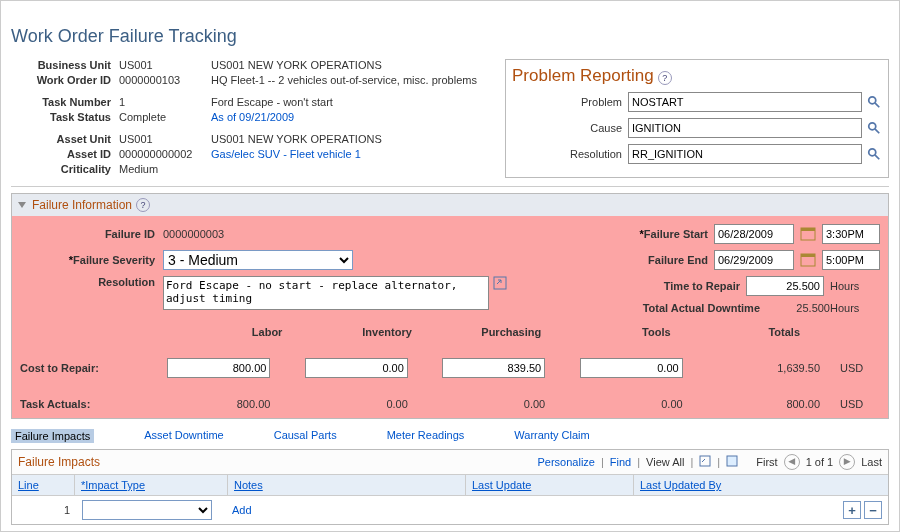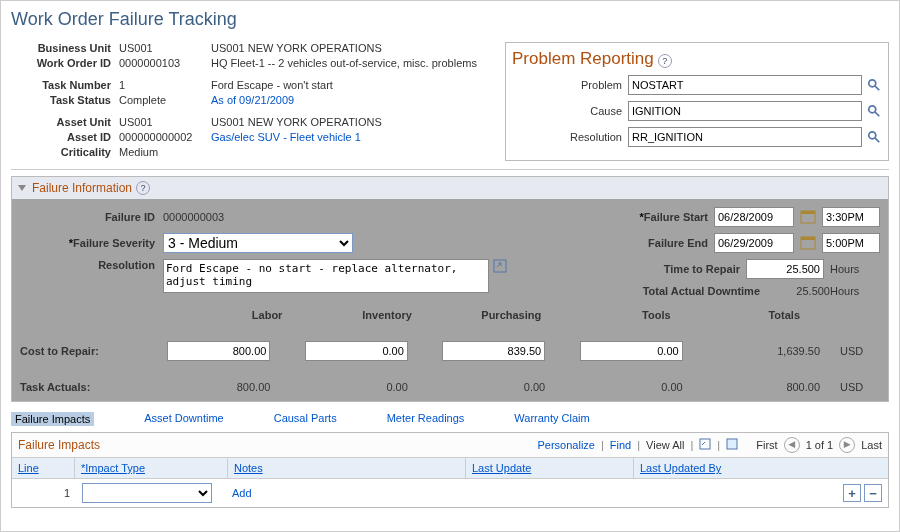--- a/index.html
+++ b/index.html
@@ -1,37 +1,37 @@
 <!DOCTYPE html>
 <html><head>
 <meta charset="utf-8">
 <style>
 body{margin:0;font-family:Arial,Helvetica,sans-serif;font-size:11px;color:#333;background:#fff}
-.page{width:900px;height:532px;border:1px solid #ccc;box-sizing:border-box;padding:8px 10px;overflow:hidden}
+.page{width:900px;height:532px;border:1px solid #ccc;box-sizing:border-box;padding:25px 10px;overflow:hidden}
 .page-title{font-size:18px;color:#3c5f84;margin:0 0 12px 0;font-weight:normal}
 .top{display:flex;gap:14px;border-bottom:1px solid #ccc;padding-bottom:8px}
 .hdr-left{flex:1}
 .hdr-row{display:flex;margin-bottom:3px;align-items:flex-start}
 .hdr-lbl{width:100px;text-align:right;font-weight:bold;padding-right:8px}
 .hdr-val{width:92px}
 .hdr-desc{flex:1}
 .hdr-link{color:#0055cc}
 .problem-box{width:370px;border:1px solid #bbb;padding:6px 6px 8px 6px}
 .grp-title{color:#b05010;font-size:17px}
 .help{display:inline-block;width:12px;height:12px;border:1px solid #99b;border-radius:50%;color:#447;font-size:9px;text-align:center;line-height:12px;margin-left:4px}
 .pr-row{display:flex;align-items:center;margin-top:6px}
 .pr-lbl{width:110px;text-align:right;margin-right:6px}
 .pr-input{flex:1;height:18px;border:1px solid #888;padding:0 3px;font-size:11px}
 .lookup{width:16px;height:16px;margin-left:4px;display:flex;align-items:center;justify-content:center}
 .lookup svg{width:14px;height:14px}
 
 .section{border:1px solid #bbb;margin-top:6px}
 .section-head{background:#e6eaf0;padding:4px 6px;color:#b05010;font-size:12px;display:flex;align-items:center}
 .tri{display:inline-block;width:0;height:0;border-left:4px solid transparent;border-right:4px solid transparent;border-top:6px solid #888;margin-right:6px}
-.section-body{padding:8px;background:#a3a3a3}
+.section-body{padding:8px;background:#fca5a5}
 .fi-row{display:flex;align-items:center;margin-bottom:6px}
 .fi-lbl{width:135px;text-align:right;font-weight:bold;padding-right:8px}
 .req:before{content:"*";color:#000}
 .sel{border:1px solid #7a9ac5;height:20px;font-size:14px;background:#fff}
 .txt{border:1px solid #888;height:18px;padding:0 3px;font-size:11px}
 .desc{border:1px solid #888;width:320px;height:28px;font-size:11px;padding:2px;resize:none}
 .popup-ic{width:14px;height:14px;margin-left:4px}
 .right-block{margin-left:auto;display:flex;align-items:center;gap:6px}
 .right-lbl{text-align:right;width:150px;font-weight:bold}
 .cal{width:16px;height:16px;display:flex;align-items:center;justify-content:center}

